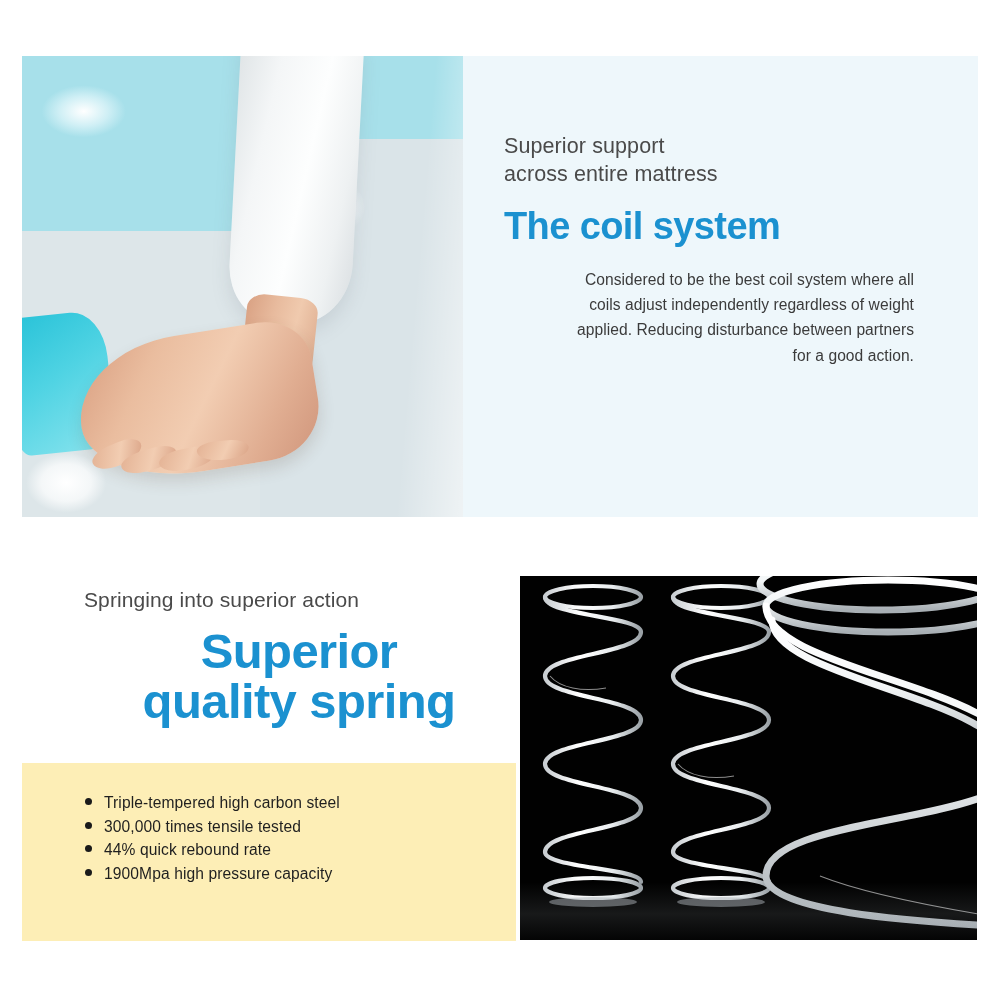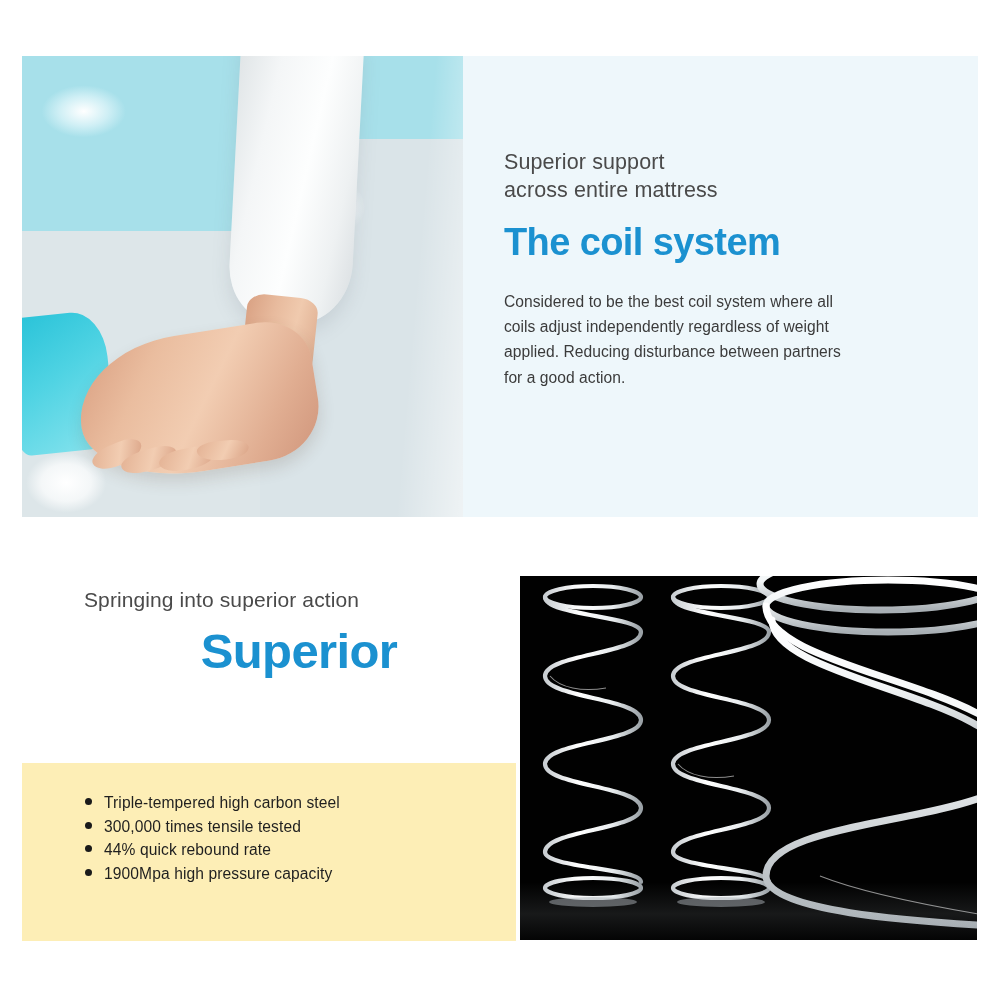--- a/index.html
+++ b/index.html
@@ -83,30 +83,30 @@
   
   .teal-fabric {
     position:absolute; left:-2%; top:56%; width:22%; height:30%;
     background:linear-gradient(150deg,#27c2d8 0%, #4fd3e3 45%, #8ae4ee 100%);
     border-radius:8% 34% 26% 12%;
     transform:rotate(-6deg);
   }
   .photo-fade { position:absolute; inset:0; background:linear-gradient(95deg, rgba(255,255,255,0) 86%, rgba(255,255,255,.55) 100%); }
 
   
-  .copy-top { position:absolute; left:482px; top:92px; width:410px; }
+  .copy-top { position:absolute; left:482px; top:76px; width:410px; }
   .kicker {
     font-size:21.5px; line-height:1.32; color:#4a4a4a; letter-spacing:.1px; font-weight:400;
   }
   .headline-blue {
     margin-top:18px; font-size:38px; line-height:1.0; font-weight:700;
     color:#1b91d0; letter-spacing:-.6px;
   }
   .body-copy {
-    margin-top:28px; font-size:15.6px; line-height:1.62; color:#3b3b3b; letter-spacing:.05px;
+    margin-top:22px; font-size:15.6px; line-height:1.62; color:#3b3b3b; letter-spacing:.05px;text-align:right;
   }
 
   
   .copy-bottom { position:absolute; left:84px; top:586px; width:430px; }
   .kicker2 { font-size:21px; line-height:1.3; color:#4a4a4a; letter-spacing:.1px; }
   .headline-blue2 {
     margin-top:14px; font-size:49px; line-height:1.02; font-weight:700;
     color:#1b91d0; letter-spacing:-.6px;text-align:center;
   }
 
@@ -168,20 +168,21 @@
         <span>applied. Reducing disturbance between partners</span><br>
         <span>for a good action.</span>
       </div>
     </div>
   </div>
 
   <div class="copy-bottom">
     <div class="kicker2">Springing into superior action</div>
     <div class="headline-blue2">
       <span>Superior</span><br>
+      <span>quality spring</span>
     </div>
   </div>
 
   <div class="cream-panel">
     <div class="bullets">
       <div class="bullet-row">
         <span class="dot"></span>
         <span class="bullet-text">Triple-tempered high carbon steel</span>
       </div>
       <div class="bullet-row">

